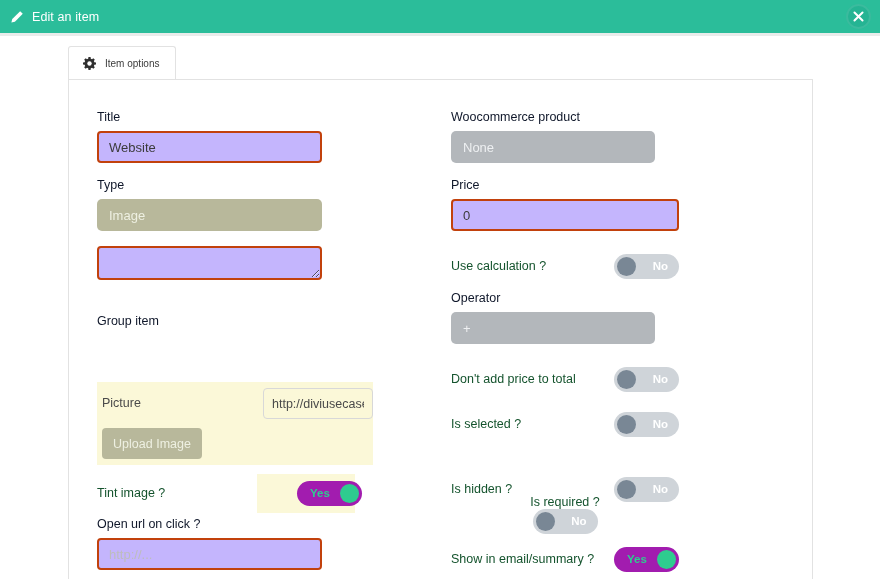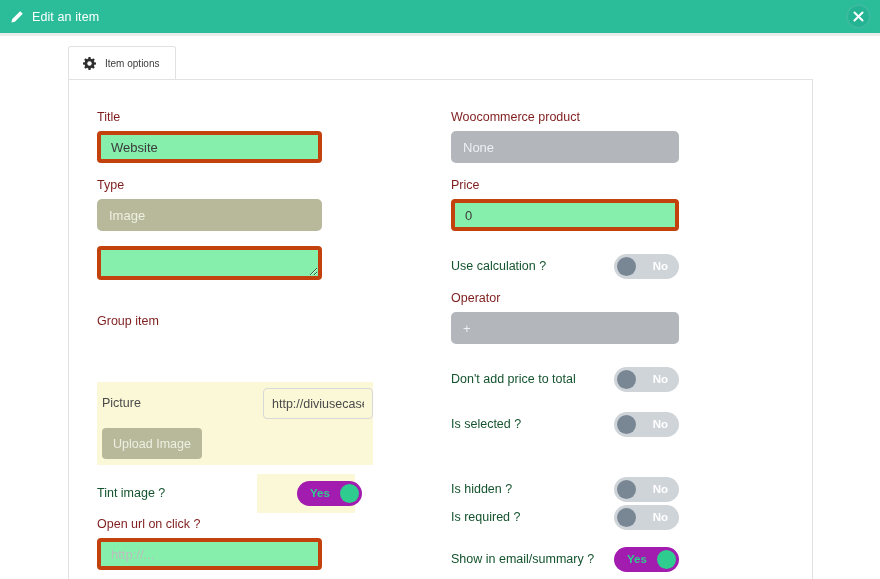--- a/index.html
+++ b/index.html
@@ -107,31 +107,31 @@
     position: absolute;
     top: 0;
     width: 300px;
   }
   .col-left  { left: 28px; }
   .col-right { left: 382px; }
 
   .field { position: absolute; left: 0; width: 300px; }
   .flabel {
     font-size: 12.5px;
-    color: #7f1d1d;
+    color: #0f172a;
     display: block;
     margin-bottom: 7px;
   }
   .inp {
     box-sizing: border-box;
     width: 225px;
     height: 32px;
-    border: 4px solid #c2410c;
+    border: 2px solid #c2410c;
     border-radius: 4px;
-    background: #86efac;
+    background: #c4b5fd;
     font-size: 13px;
     color: #3b3b3b;
     padding: 0 10px;
     font-family: "Liberation Sans", sans-serif;
     outline: none;
   }
   .inp::placeholder { color: #bdbdbd; }
   .inp-wide { width: 228px; }
   textarea.inp {
     height: 34px;
@@ -155,21 +155,21 @@
     cursor: pointer;
   }
   .sel-khaki {
     background: #b8b89b;
     color: #eef0e2;
   }
   .sel-gray {
     background: #b3b7bb;
     color: #eef0f2;
   }
-  .sel-gray-wide { width: 228px; align-items: center; }
+  .sel-gray-wide { width: 204px; align-items: center; }
 
   
   .toggle-row {
     position: absolute;
     left: 0;
     width: 300px;
     height: 26px;
     display: flex;
     align-items: center;
   }
@@ -377,21 +377,21 @@
     </div>
 
     <div class="toggle-row" style="top:396px;width:228px;">
       <span class="toggle-label">Is hidden ?</span>
       <div class="switch off">
         <span class="knob"></span>
         <span class="sw-text">No</span>
       </div>
     </div>
 
-    <div class="toggle-row" style="top:424px;width:228px;">
+    <div class="toggle-row" style="top:415px;width:228px;flex-direction:column;">
       <span class="toggle-label">Is required ?</span>
       <div class="switch off">
         <span class="knob"></span>
         <span class="sw-text">No</span>
       </div>
     </div>
 
     <div class="toggle-row" style="top:466px;width:228px;">
       <span class="toggle-label">Show in email/summary ?</span>
       <div class="switch on">

